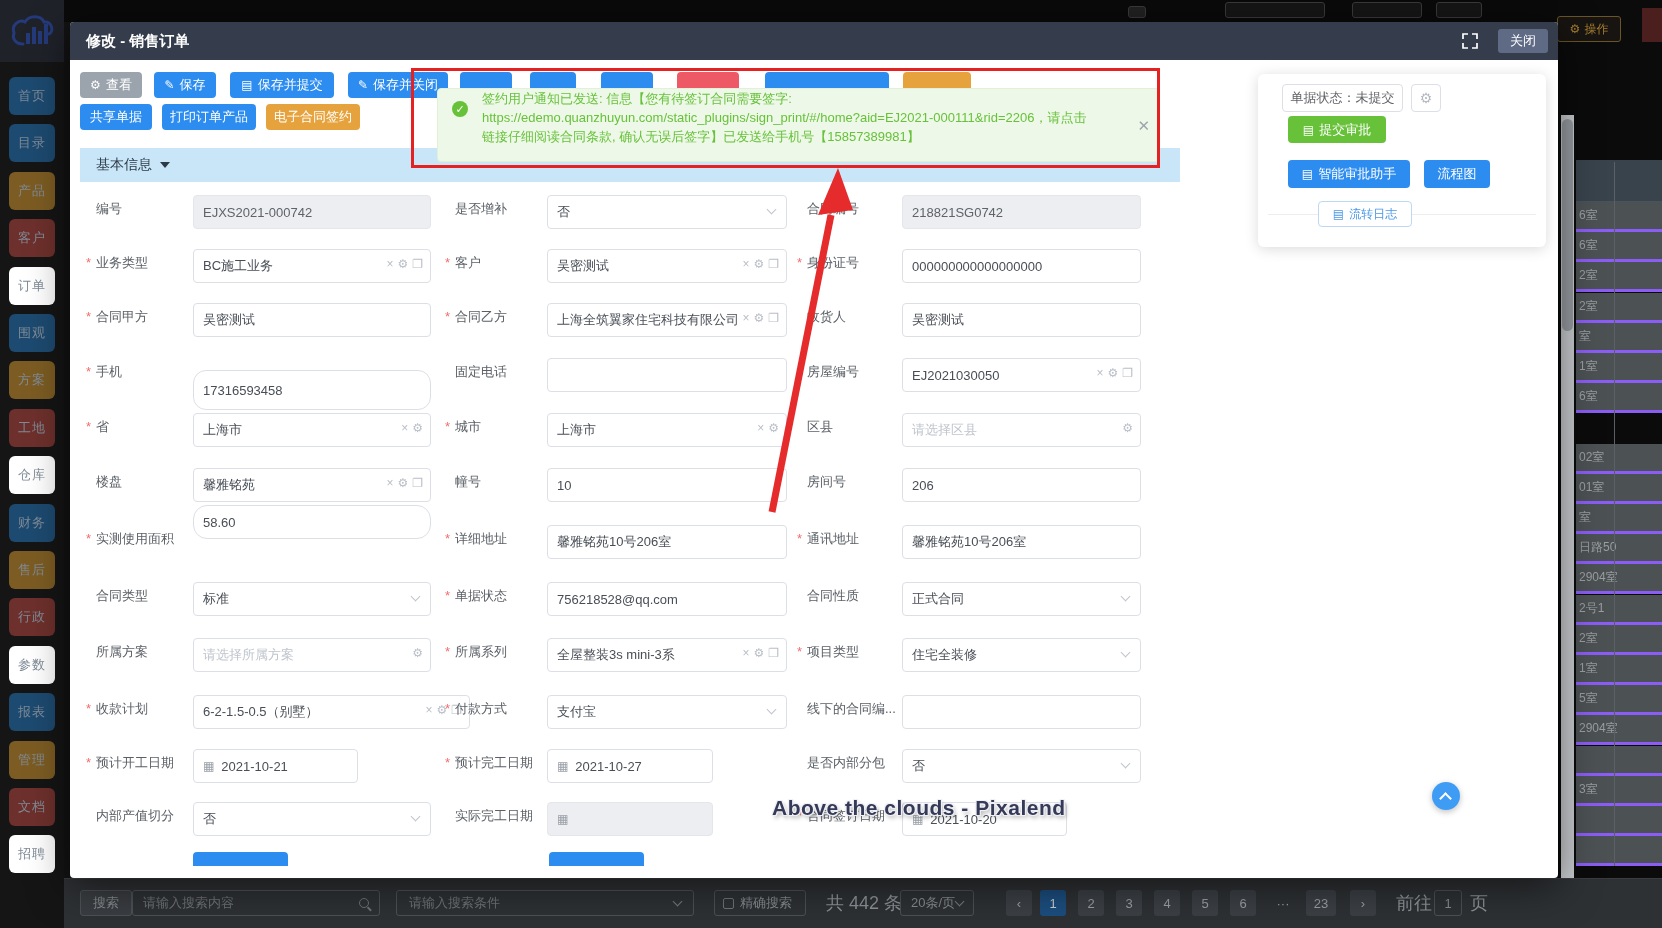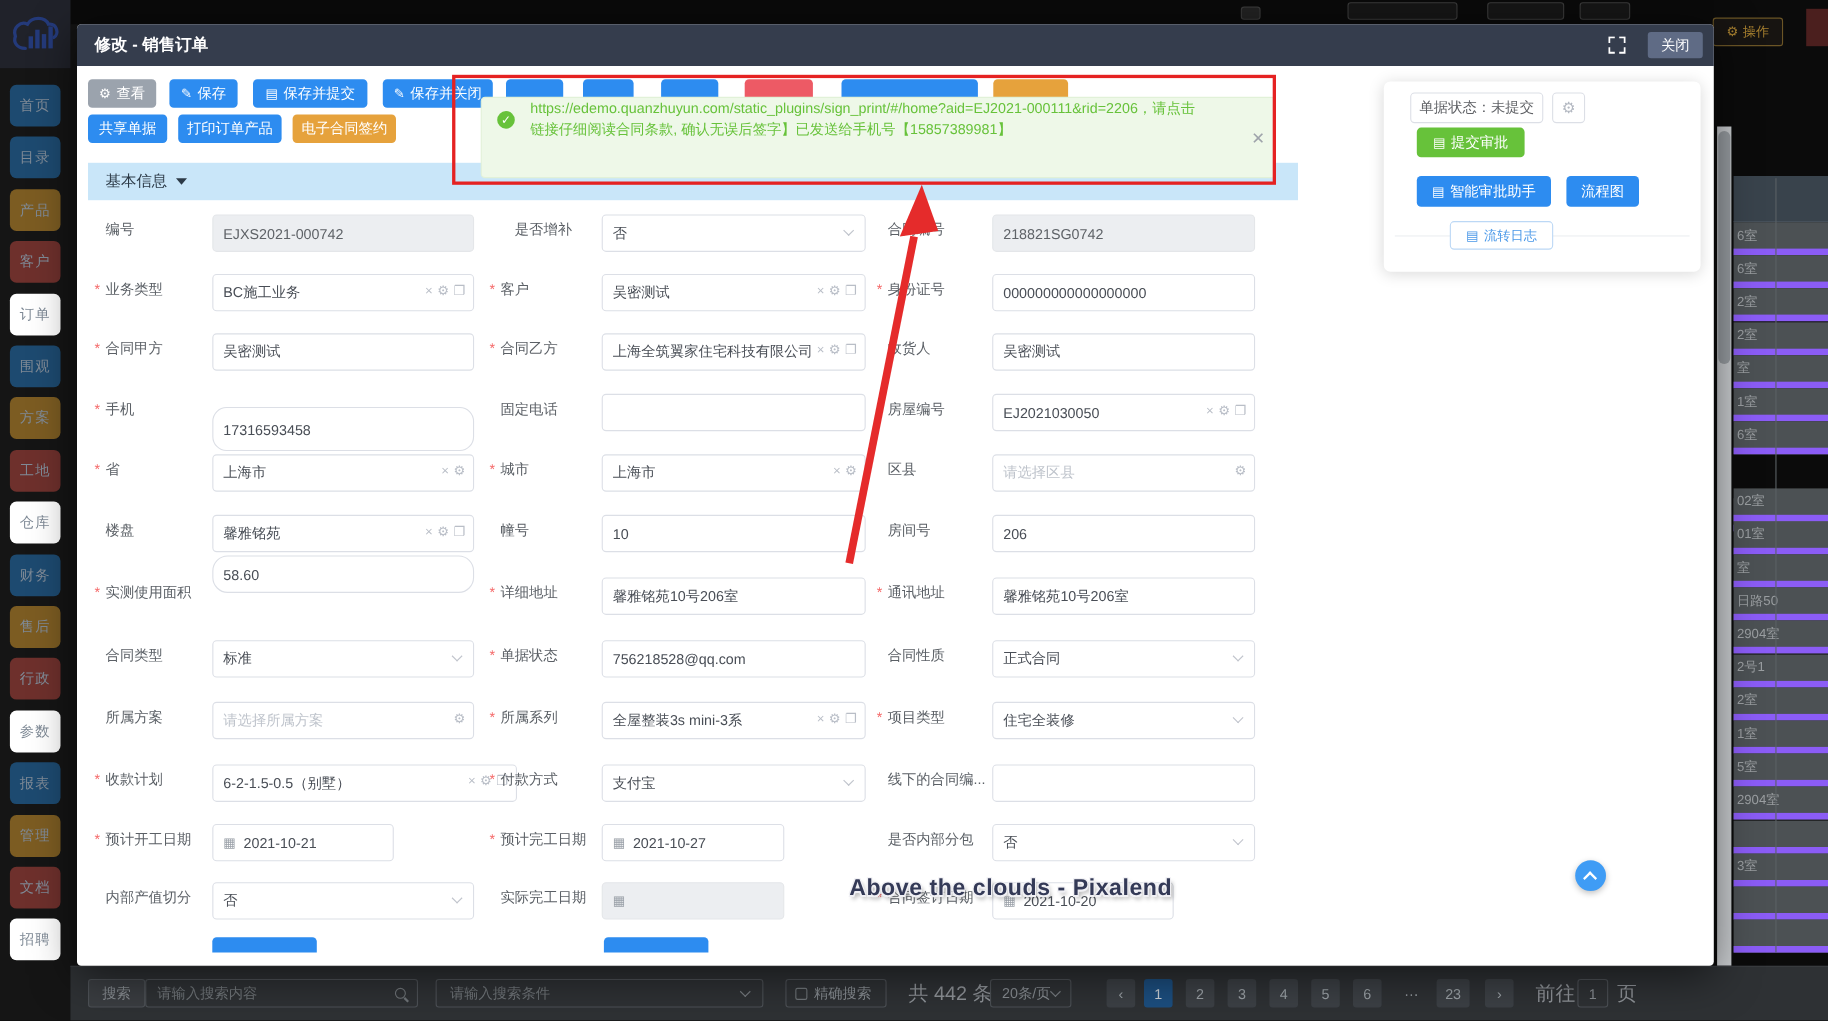--- a/index.html
+++ b/index.html
@@ -11,21 +11,21 @@
 #logo{position:absolute;left:0;top:0;width:64px;height:62px;background:#20222a;display:flex;align-items:center;justify-content:center}
 .side-item{position:absolute;left:9px;width:46px;height:38px;border-radius:6px;display:flex;align-items:center;justify-content:center;font-size:13px;color:#7f8a96;letter-spacing:1px;cursor:pointer}
 .sc-blue{background:#1d4a70}.sc-orange{background:#7c5c22}.sc-red{background:#6e302c}.sc-teal{background:#ffffff}
 #topstrip{position:absolute;left:64px;top:0;width:1598px;height:22px;background:#0a0a0a}
 #rightpanel{position:absolute;left:1558px;top:0;width:104px;height:878px;background:#0b0b0b}
 .tbox{position:absolute;border:1px solid #3a3a3a;background:#161616;border-radius:3px}
 #action-btn{position:absolute;left:1557px;top:16px;width:64px;height:26px;border:1px solid #6b5526;border-radius:3px;color:#a67f2f;background:#171411;font-size:12px;display:flex;align-items:center;justify-content:center;gap:4px;cursor:pointer}
 #corner-box{position:absolute;left:1642px;top:8px;width:20px;height:34px;background:#4b1f1e}
 
 .bg-th{position:absolute;left:1576px;width:86px;background:#39434c;border-bottom:1px solid #49535c}
-.bg-row{position:absolute;left:1576px;width:86px;background:#4c5154;border-bottom:6px solid #8b5cf6;color:#9a9ea1;font-size:12px;display:flex;align-items:center;padding-left:3px;overflow:hidden;white-space:nowrap}
+.bg-row{position:absolute;left:1576px;width:86px;background:#4c5154;border-bottom:3px solid #8b5cf6;color:#9a9ea1;font-size:12px;display:flex;align-items:center;padding-left:3px;overflow:hidden;white-space:nowrap}
 #col-divider{position:absolute;left:1614px;top:162px;width:1px;height:704px;background:#5a6064}
 
 #pg-track{position:absolute;left:1561px;top:115px;width:13px;height:763px;background:#c9cccf}
 #pg-thumb{position:absolute;left:1562px;top:119px;width:11px;height:212px;background:#989da2;border-radius:6px}
 
 #bottombar{position:absolute;left:64px;top:878px;width:1598px;height:50px;background:#2e3134;border-top:1px solid #3a3d40}
 .bb-box{position:absolute;border:1px solid #4d5156;border-radius:3px;color:#878c91;font-size:13px;display:flex;align-items:center}
 .bb-text{position:absolute;color:#8e9297;font-size:18px;line-height:26px;white-space:nowrap}
 .pgbtn{position:absolute;top:890px;height:26px;background:#3c4045;border-radius:3px;color:#9aa0a5;font-size:13px;display:flex;align-items:center;justify-content:center;cursor:pointer}
 .pgbtn.active{background:#1c4e7f;color:#c9cfd5}
@@ -231,20 +231,21 @@
         <div class="btn b-red" style="position: absolute; left: 607px; top: 50px; width: 62px; height: 26px;"></div>
         <div class="btn b-blue" style="position: absolute; left: 695px; top: 50px; width: 124px; height: 26px;"></div>
         <div class="btn b-orange" style="position: absolute; left: 833px; top: 50px; width: 68px; height: 26px;"></div>
         <div class="btn b-blue" style="position: absolute; left: 10px; top: 82px; width: 72px; height: 26px;">共享单据</div>
         <div class="btn b-blue" style="position: absolute; left: 92px; top: 82px; width: 94px; height: 26px;">打印订单产品</div>
         <div class="btn b-orange" style="position: absolute; left: 196px; top: 82px; width: 94px; height: 26px;">电子合同签约</div>
       </div>
 
     <div id="toast">
       <span id="t-check">✓</span>
+      <div class="tline">签约用户通知已发送: 信息【您有待签订合同需要签字:</div>
       <div class="tline">https://edemo.quanzhuyun.com/static_plugins/sign_print/#/home?aid=EJ2021-000111&amp;rid=2206，请点击</div>
       <div class="tline">链接仔细阅读合同条款, 确认无误后签字】已发送给手机号【15857389981】</div>
       <span id="t-close">✕</span>
     </div>
     <div id="redbox"></div>
     <svg id="arrow-svg" width="1488" height="856">
       <line x1="702" y1="490" x2="761" y2="193" stroke="#e52b2b" stroke-width="7"></line>
       <polygon points="768,146 748,193 783,188" fill="#e52b2b"></polygon>
     </svg>
 
@@ -254,21 +255,21 @@
     </div>
 
     <div id="form-grid">
         <div class="f-label" style="position: absolute; left: 16px; top: 173px; height: 28px;">
           <span class="f-star"></span>
           <span>编号</span>
         </div>
         <div class="f-input dis" style="position: absolute; left: 123px; top: 173px; width: 238px; height: 28px;">
           <span>EJXS2021-000742</span>
         </div>
-        <div class="f-label" style="position: absolute; left: 375px; top: 173px; height: 28px; gap: 13px;">
+        <div class="f-label" style="position: absolute; left: 375px; top: 173px; height: 28px;">
           <span class="f-star"></span>
           <span>是否增补</span>
         </div>
         <div class="f-input" style="position: absolute; left: 477px; top: 173px; width: 240px; height: 28px;">
           <span>否</span>
           <div class="s-chev"></div>
         </div>
         <div class="f-label" style="position: absolute; left: 727px; top: 173px; height: 28px;">
           <span class="f-star"></span>
           <span>合同编号</span>

